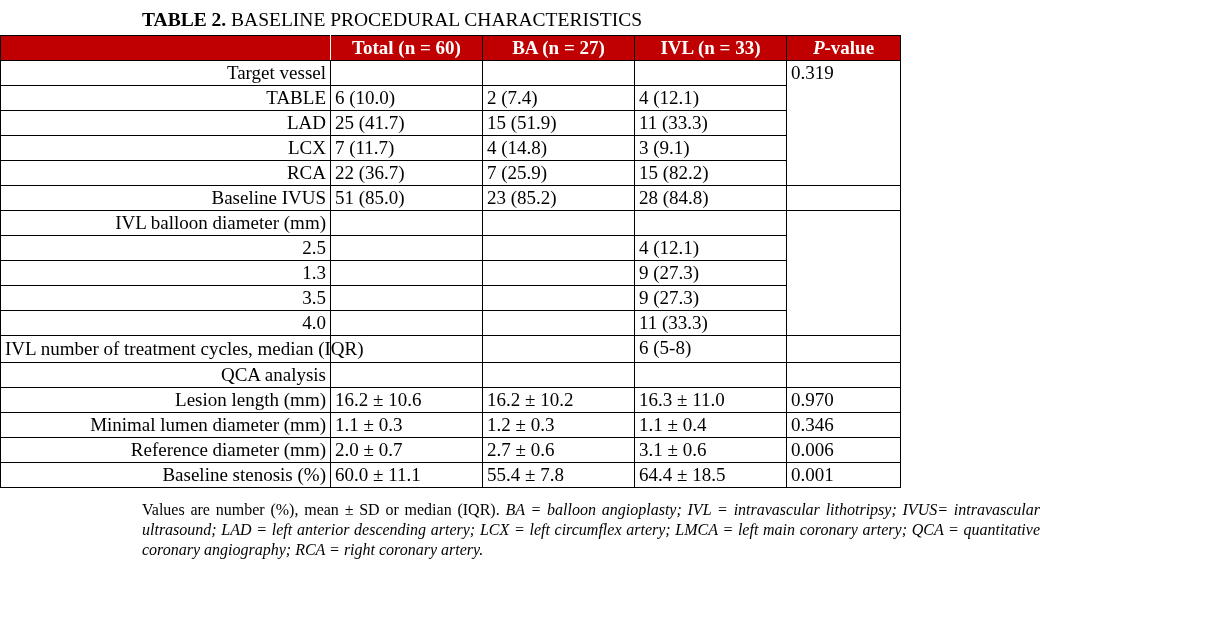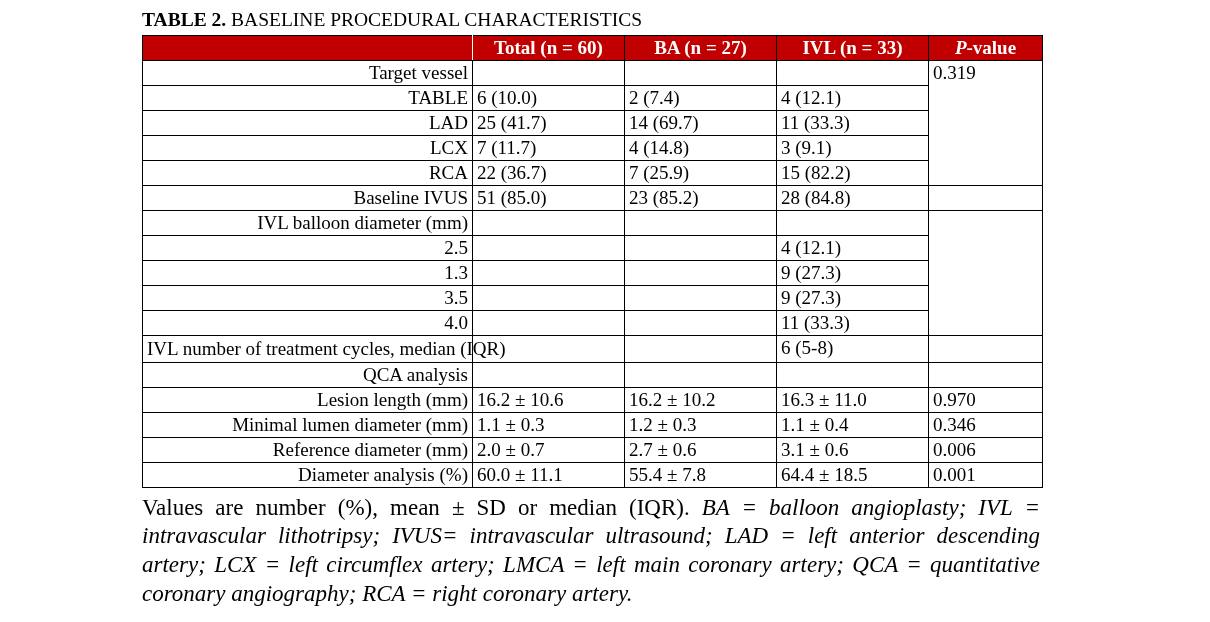--- a/index.html
+++ b/index.html
@@ -25,21 +25,20 @@
     margin-left: 142px;
     font-size: 19.5px;
     line-height: 1.2;
     white-space: nowrap;
   }
   .caption .cap-strong {
     font-weight: bold;
   }
   table.tbl {
     border-collapse: collapse;
-    margin-left: 142px;
     margin-top: 4px;
     width: 900px;
     table-layout: fixed;
     font-size: 19px;
   }
   table.tbl col.c0 { width: 330px; }
   table.tbl col.c1 { width: 152px; }
   table.tbl col.c2 { width: 152px; }
   table.tbl col.c3 { width: 152px; }
   table.tbl col.c4 { width: 114px; }
@@ -80,23 +79,23 @@
     text-align: center;
   }
   .justify-cell {
     text-align: justify;
     text-align-last: justify;
     white-space: normal;
     line-height: 1.22;
   }
   .notes {
     margin-left: 142px;
-    margin-top: 6px;
+    margin-top: 12px;
     width: 898px;
-    font-size: 23px;
+    font-size: 16px;
     line-height: 1.25;
     text-align: justify;
   }
   .notes .ital {
     font-style: italic;
   }
 </style>
 </head>
 <body>
 
@@ -134,21 +133,21 @@
       </tr>
       <tr>
         <td class="lbl indent">TABLE</td>
         <td class="num">6 (10.0)</td>
         <td class="num">2 (7.4)</td>
         <td class="num">4 (12.1)</td>
       </tr>
       <tr>
         <td class="lbl indent">LAD</td>
         <td class="num">25 (41.7)</td>
-        <td class="num">14 (69.7)</td>
+        <td class="num">15 (51.9)</td>
         <td class="num">11 (33.3)</td>
       </tr>
       <tr>
         <td class="lbl indent">LCX</td>
         <td class="num">7 (11.7)</td>
         <td class="num">4 (14.8)</td>
         <td class="num">3 (9.1)</td>
       </tr>
       <tr>
         <td class="lbl indent">RCA</td>
@@ -227,21 +226,21 @@
         <td class="num">0.346</td>
       </tr>
       <tr>
         <td class="lbl indent">Reference diameter (mm)</td>
         <td class="num">2.0 ± 0.7</td>
         <td class="num">2.7 ± 0.6</td>
         <td class="num">3.1 ± 0.6</td>
         <td class="num">0.006</td>
       </tr>
       <tr>
-        <td class="lbl indent">Diameter analysis (%)</td>
+        <td class="lbl indent">Baseline stenosis (%)</td>
         <td class="num">60.0 ± 11.1</td>
         <td class="num">55.4 ± 7.8</td>
         <td class="num">64.4 ± 18.5</td>
         <td class="num">0.001</td>
       </tr>
 
     </tbody>
   </table>
 
   <div class="notes">

